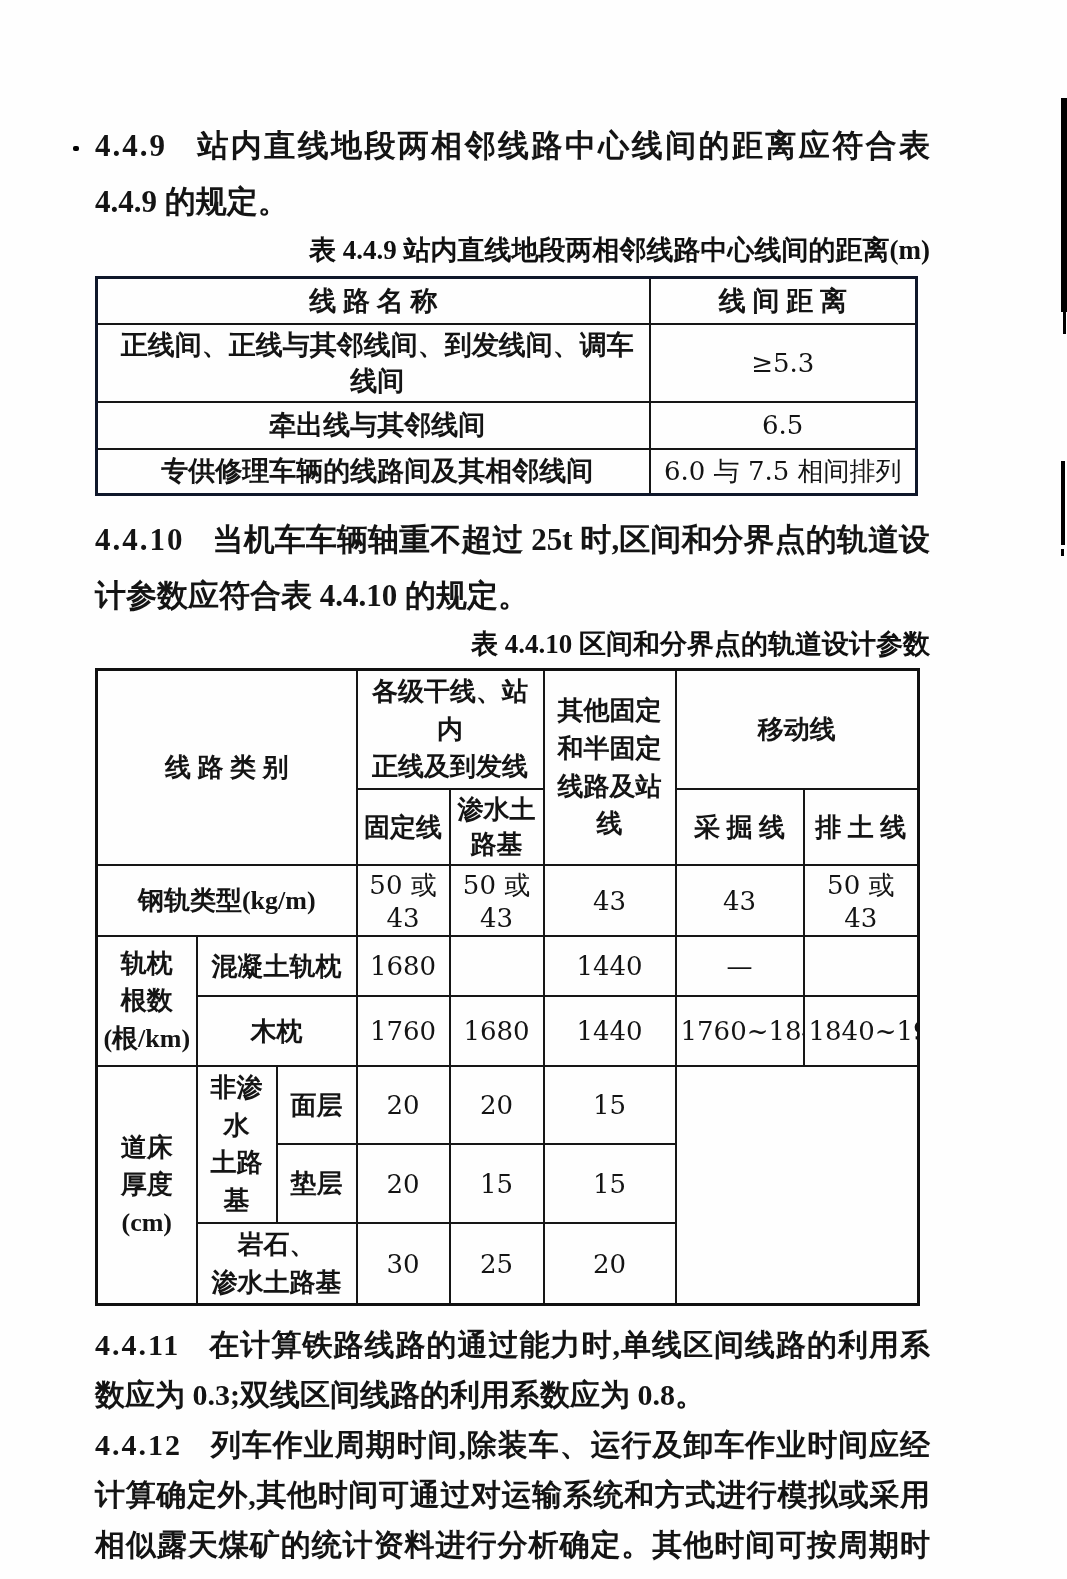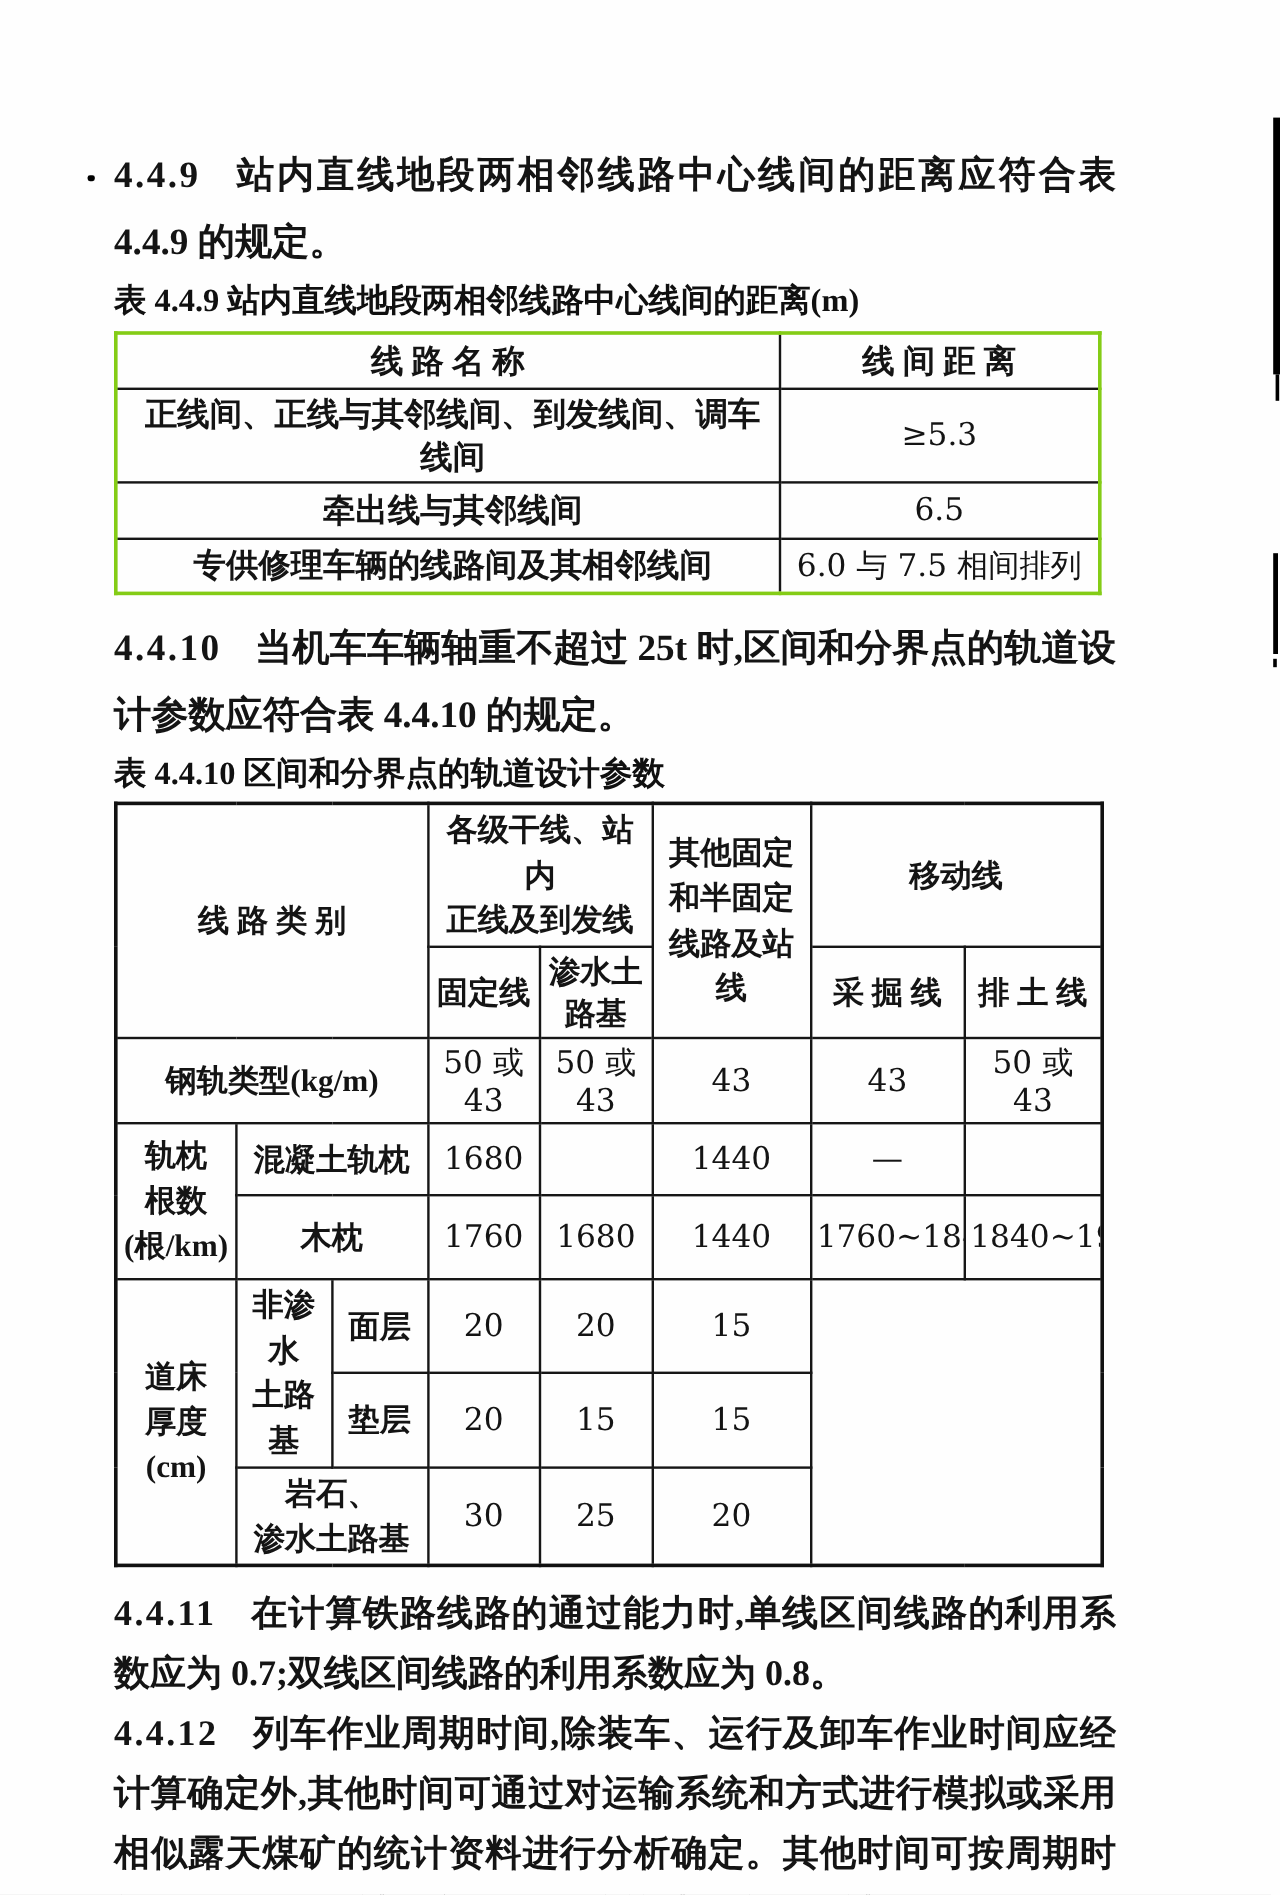--- a/index.html
+++ b/index.html
@@ -18,33 +18,33 @@
   
   .para {
     font-size:31px; line-height:56px; font-weight:600;
     text-align:justify; color:#141414;
   }
   .para.tight { font-size:30px; line-height:50px; }
   .sec-num { font-weight:bold; margin-right:28px; letter-spacing:2px; }
 
   
   .tbl-caption {
-    font-size:27px; font-weight:bold; text-align:left;
+    font-size:27px; font-weight:bold; text-align:right;
     height:36px; line-height:36px; margin-top:2px; color:#101010;
   }
 
   
   table { border-collapse:collapse; table-layout:fixed; }
   td {
     border:2px solid #161616;
     text-align:center; vertical-align:middle;
     font-size:26px; font-weight:700; color:#141414;
     padding:2px 4px; overflow:hidden;
   }
-  .t449 { width:820px; margin-top:8px; border:3px solid #84cc16; }
+  .t449 { width:820px; margin-top:8px; border:3px solid #0f172a; }
   .t449 td.name-col { font-size:27px; font-weight:bold;padding-left:12px; }
   .t449 td.hdr { font-weight:bold; font-size:27px; }
   .t4410 { width:822px; margin-top:6px; border:3px solid #111; }
   .t4410 td { font-size:26px; }
   .t4410 td.hdr { font-weight:bold; }
   .multiline { white-space:pre-line; line-height:1.45; }
   .num { font-weight:500; font-family:"DejaVu Serif","Liberation Serif",serif; }
 
   .spacer-p2 { margin-top:16px; }
   .spacer-p3 { margin-top:14px; }
@@ -183,21 +183,21 @@
           <td colspan="2" class="multiline">岩石、
 渗水土路基</td>
           <td class="num">30</td>
           <td class="num">25</td>
           <td class="num">20</td>
         </tr>
       </tbody>
     </table>
 
     <p class="para tight spacer-p3">
-      <span class="sec-num">4.4.11</span><span>在计算铁路线路的通过能力时,单线区间线路的利用系数应为 0.7;双线区间线路的利用系数应为 0.8。</span>
+      <span class="sec-num">4.4.11</span><span>在计算铁路线路的通过能力时,单线区间线路的利用系数应为 0.3;双线区间线路的利用系数应为 0.8。</span>
     </p>
 
     <p class="para tight">
       <span class="sec-num">4.4.12</span><span>列车作业周期时间,除装车、运行及卸车作业时间应经计算确定外,其他时间可通过对运输系统和方式进行模拟或采用相似露天煤矿的统计资料进行分析确定。其他时间可按周期时间的 25%~30%计算,运行条件较差时可按 35%计算。</span>
     </p>
 
   </div>
 </div>
 
 </body></html>

